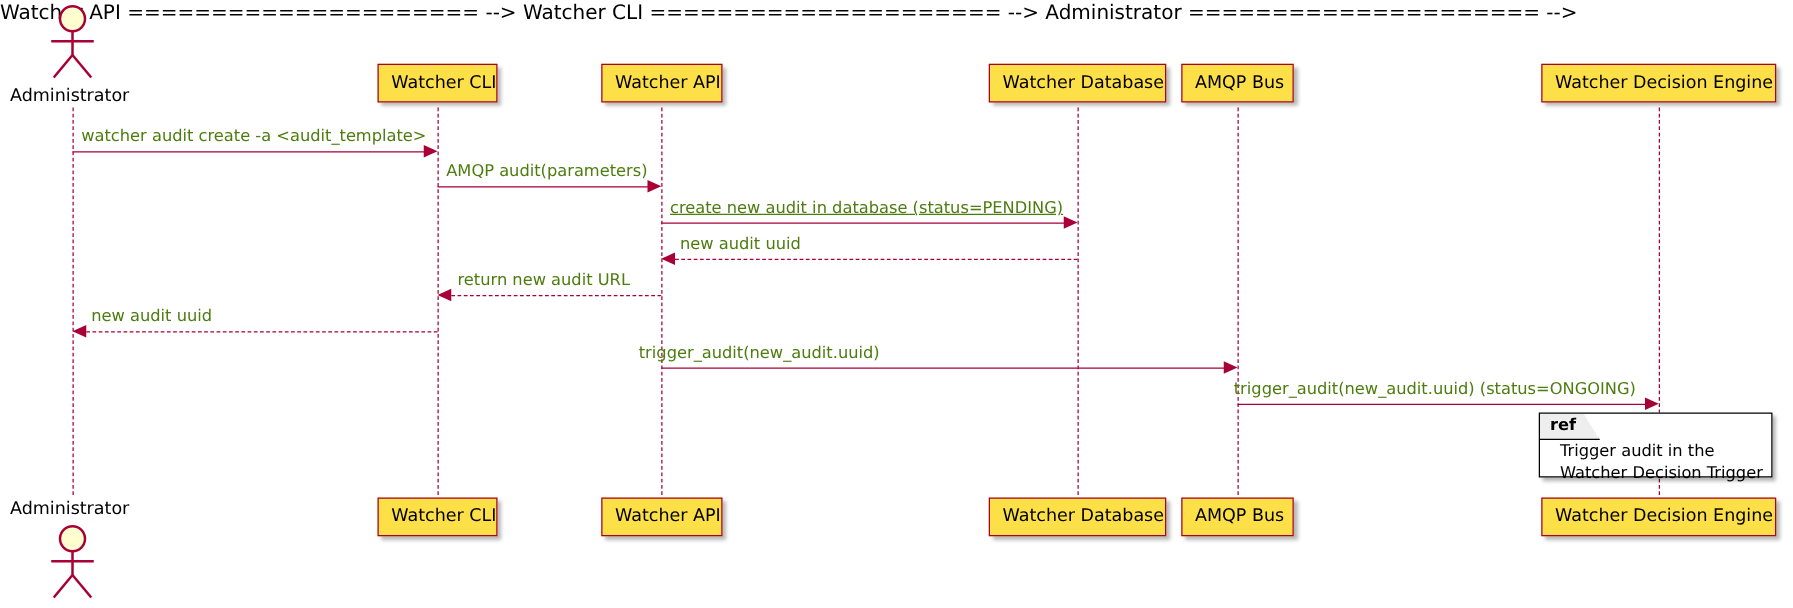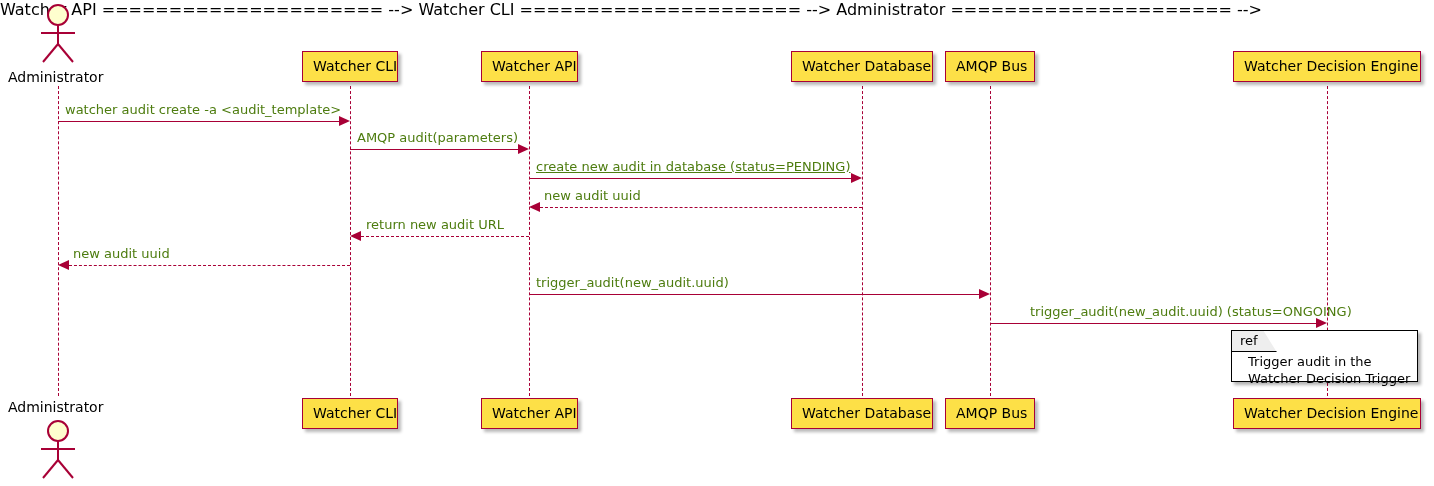--- a/index.html
+++ b/index.html
@@ -89,21 +89,21 @@
     box-shadow: 3px 3px 3px rgba(0,0,0,0.30);
   }
   .ref-tab {
     position: absolute;
     left: 0;
     top: 0;
     height: 20px;
     background: #EEEEEE;
     border-right: 1.5px solid #000000;
     border-bottom: 1.5px solid #000000;
-    font-weight: normal;
+    font-weight: bold;
     font-size: 13px;
     line-height: 19px;
     padding-left: 8px;
     padding-right: 18px;
     color: #000000;
     clip-path: polygon(0 0, calc(100% - 13px) 0, 100% 100%, 0 100%);
   }
   .ref-text {
     position: absolute;
     left: 16px;
@@ -168,26 +168,26 @@
   <div class="msg-label" style="left:366px; top:217px;">return new audit URL</div>
   <div class="msg-line dashed" style="left:361px; top:236px; width:168px;"></div>
   <div class="arrowhead left" style="left:350px; top:231px;"></div>
 
    Administrator ===================== --&gt;
   <div class="msg-label" style="left:73px; top:246px;">new audit uuid</div>
   <div class="msg-line dashed" style="left:69px; top:265px; width:281px;"></div>
   <div class="arrowhead left" style="left:58px; top:260px;"></div>
 
   
-  <div class="msg-label" style="left:536px; top:275px;">trigger_audit(new_audit.uuid)</div>
+  <div class="msg-label" style="left:511px; top:275px;">trigger_audit(new_audit.uuid)</div>
   <div class="msg-line" style="left:529px; top:294px; width:455px;"></div>
   <div class="arrowhead right" style="left:979px; top:289px;"></div>
 
   
-  <div class="msg-label" style="left:1030px; top:304px;">trigger_audit(new_audit.uuid) (status=ONGOING)</div>
+  <div class="msg-label" style="left:987px; top:304px;">trigger_audit(new_audit.uuid) (status=ONGOING)</div>
   <div class="msg-line" style="left:990px; top:323px; width:331px;"></div>
   <div class="arrowhead right" style="left:1316px; top:318px;"></div>
 
   
   <div class="ref-box" style="left:1231px; top:330px; width:187px; height:52px;">
     <div class="ref-tab">ref</div>
     <div class="ref-text">Trigger audit in the
 Watcher Decision Trigger</div>
   </div>
 

